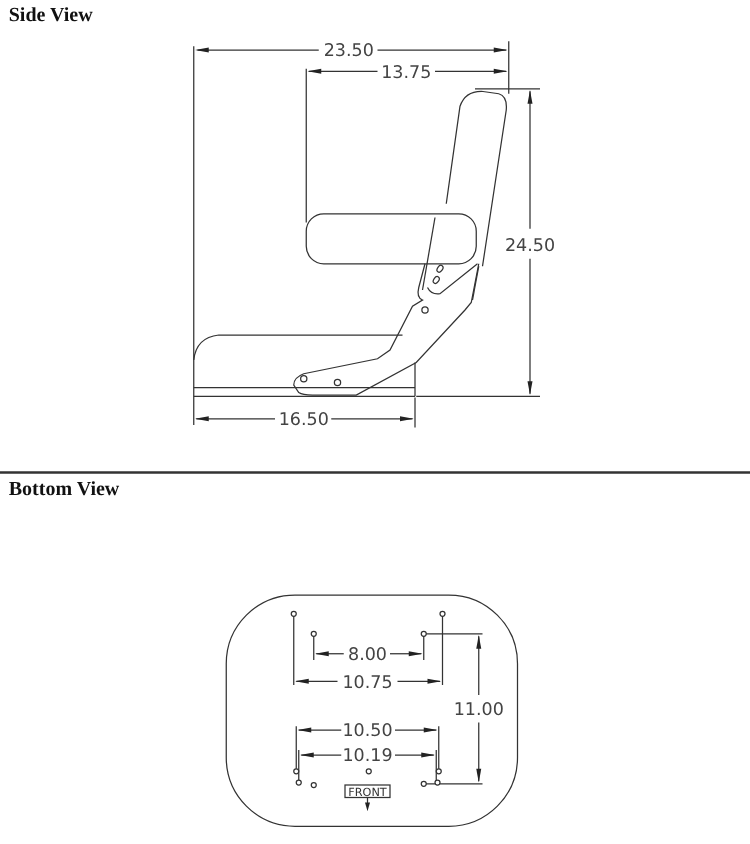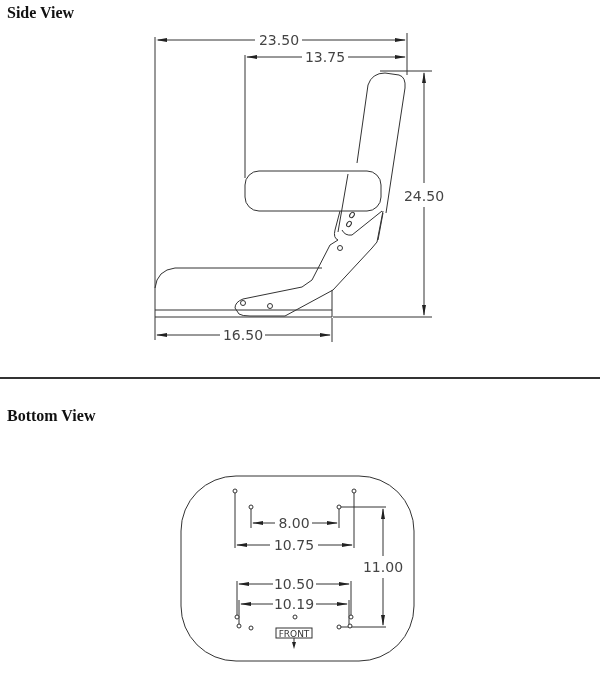--- a/index.html
+++ b/index.html
@@ -1,19 +1,19 @@
 <!DOCTYPE html>
 <html><head>
   <meta charset="utf-8">
   <style>
     html, body { margin: 0; padding: 0; background: #ffffff; }
     body { width: 600px; height: 675px; position: relative; overflow: hidden; font-family: "Liberation Serif", serif; }
     .section-title { position: absolute; left: 7px; font-weight: bold; font-size: 16px; color: #111; font-family: "Liberation Serif", serif; }
     #side-title { top: 4px; text-align: center; }
-    #bottom-title { top: 383px; margin-top: 24px; }
+    #bottom-title { top: 383px; }
     .divider { position: absolute; left: 0; top: 377px; width: 600px; height: 2px; background: #333; }
     svg { position: absolute; left: 0; top: 0; }
     .ln { stroke: #333; stroke-width: 1; fill: none; }
     .dim { stroke: #333; stroke-width: 1; fill: none; }
     .arrow { fill: #222; stroke: none; }
     .dimtxt { font-family: "DejaVu Sans", sans-serif; font-size: 14px; fill: #444; font-weight: normal; }
     .hole { stroke: #333; stroke-width: 1; fill: #fff; }
     .fronttxt { font-family: "DejaVu Sans", sans-serif; font-size: 9px; fill: #333; }
   </style>
 </head>

